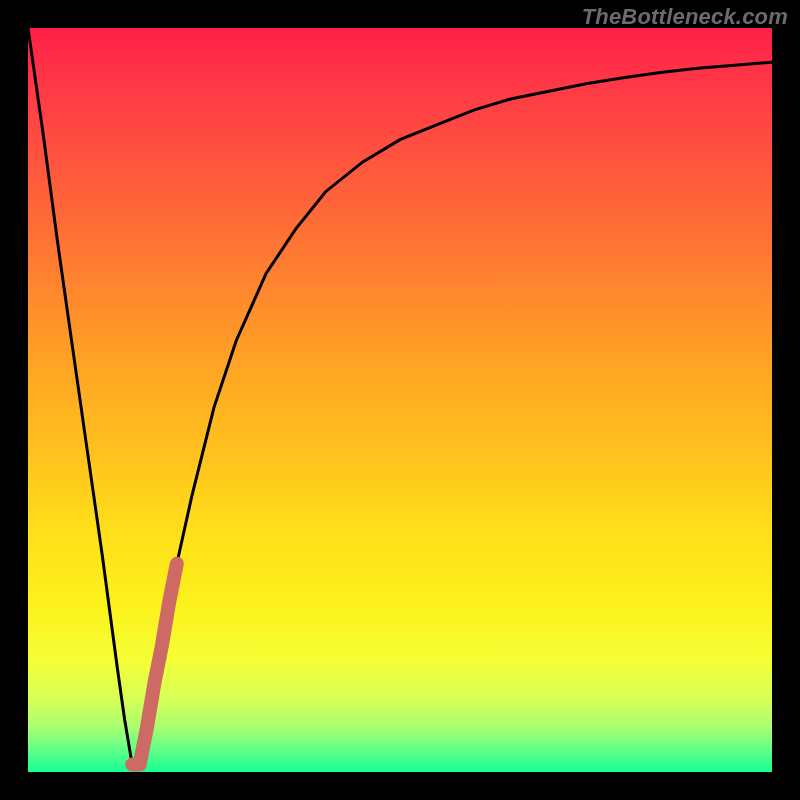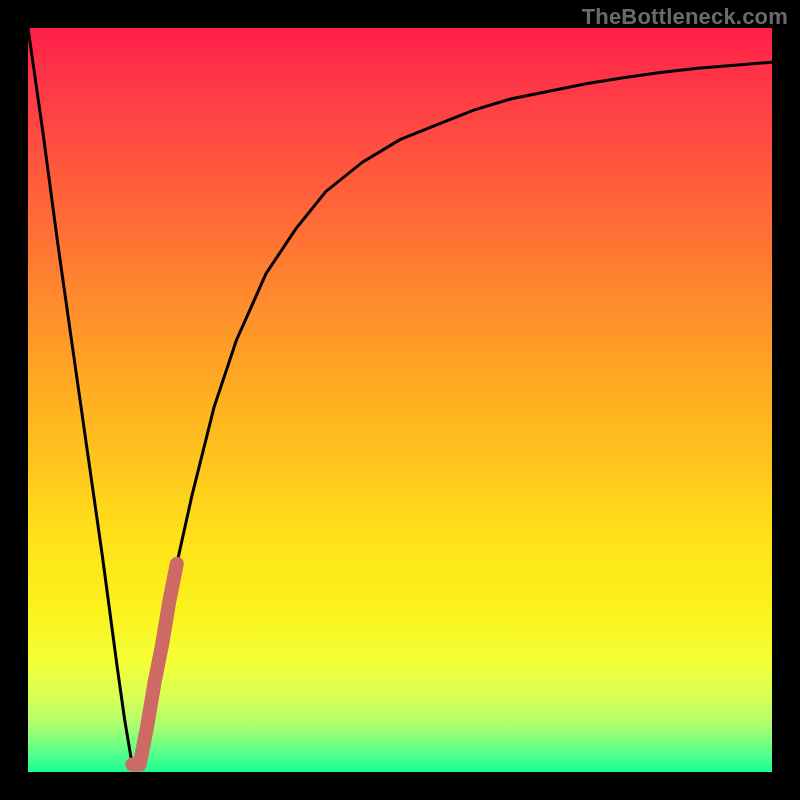--- a/index.html
+++ b/index.html
@@ -11,20 +11,21 @@
     background: #000;
     font-family: Arial, sans-serif;
   }
   .frame {
     position: absolute;
     top: 0;
     left: 0;
     width: 800px;
     height: 761px;
     background: #000;
+    font-style: italic;
   }
   .plot {
     position: absolute;
     top: 28px;
     left: 28px;
     width: 744px;
     height: 744px;
     overflow: hidden;
   }
   .gradient {

